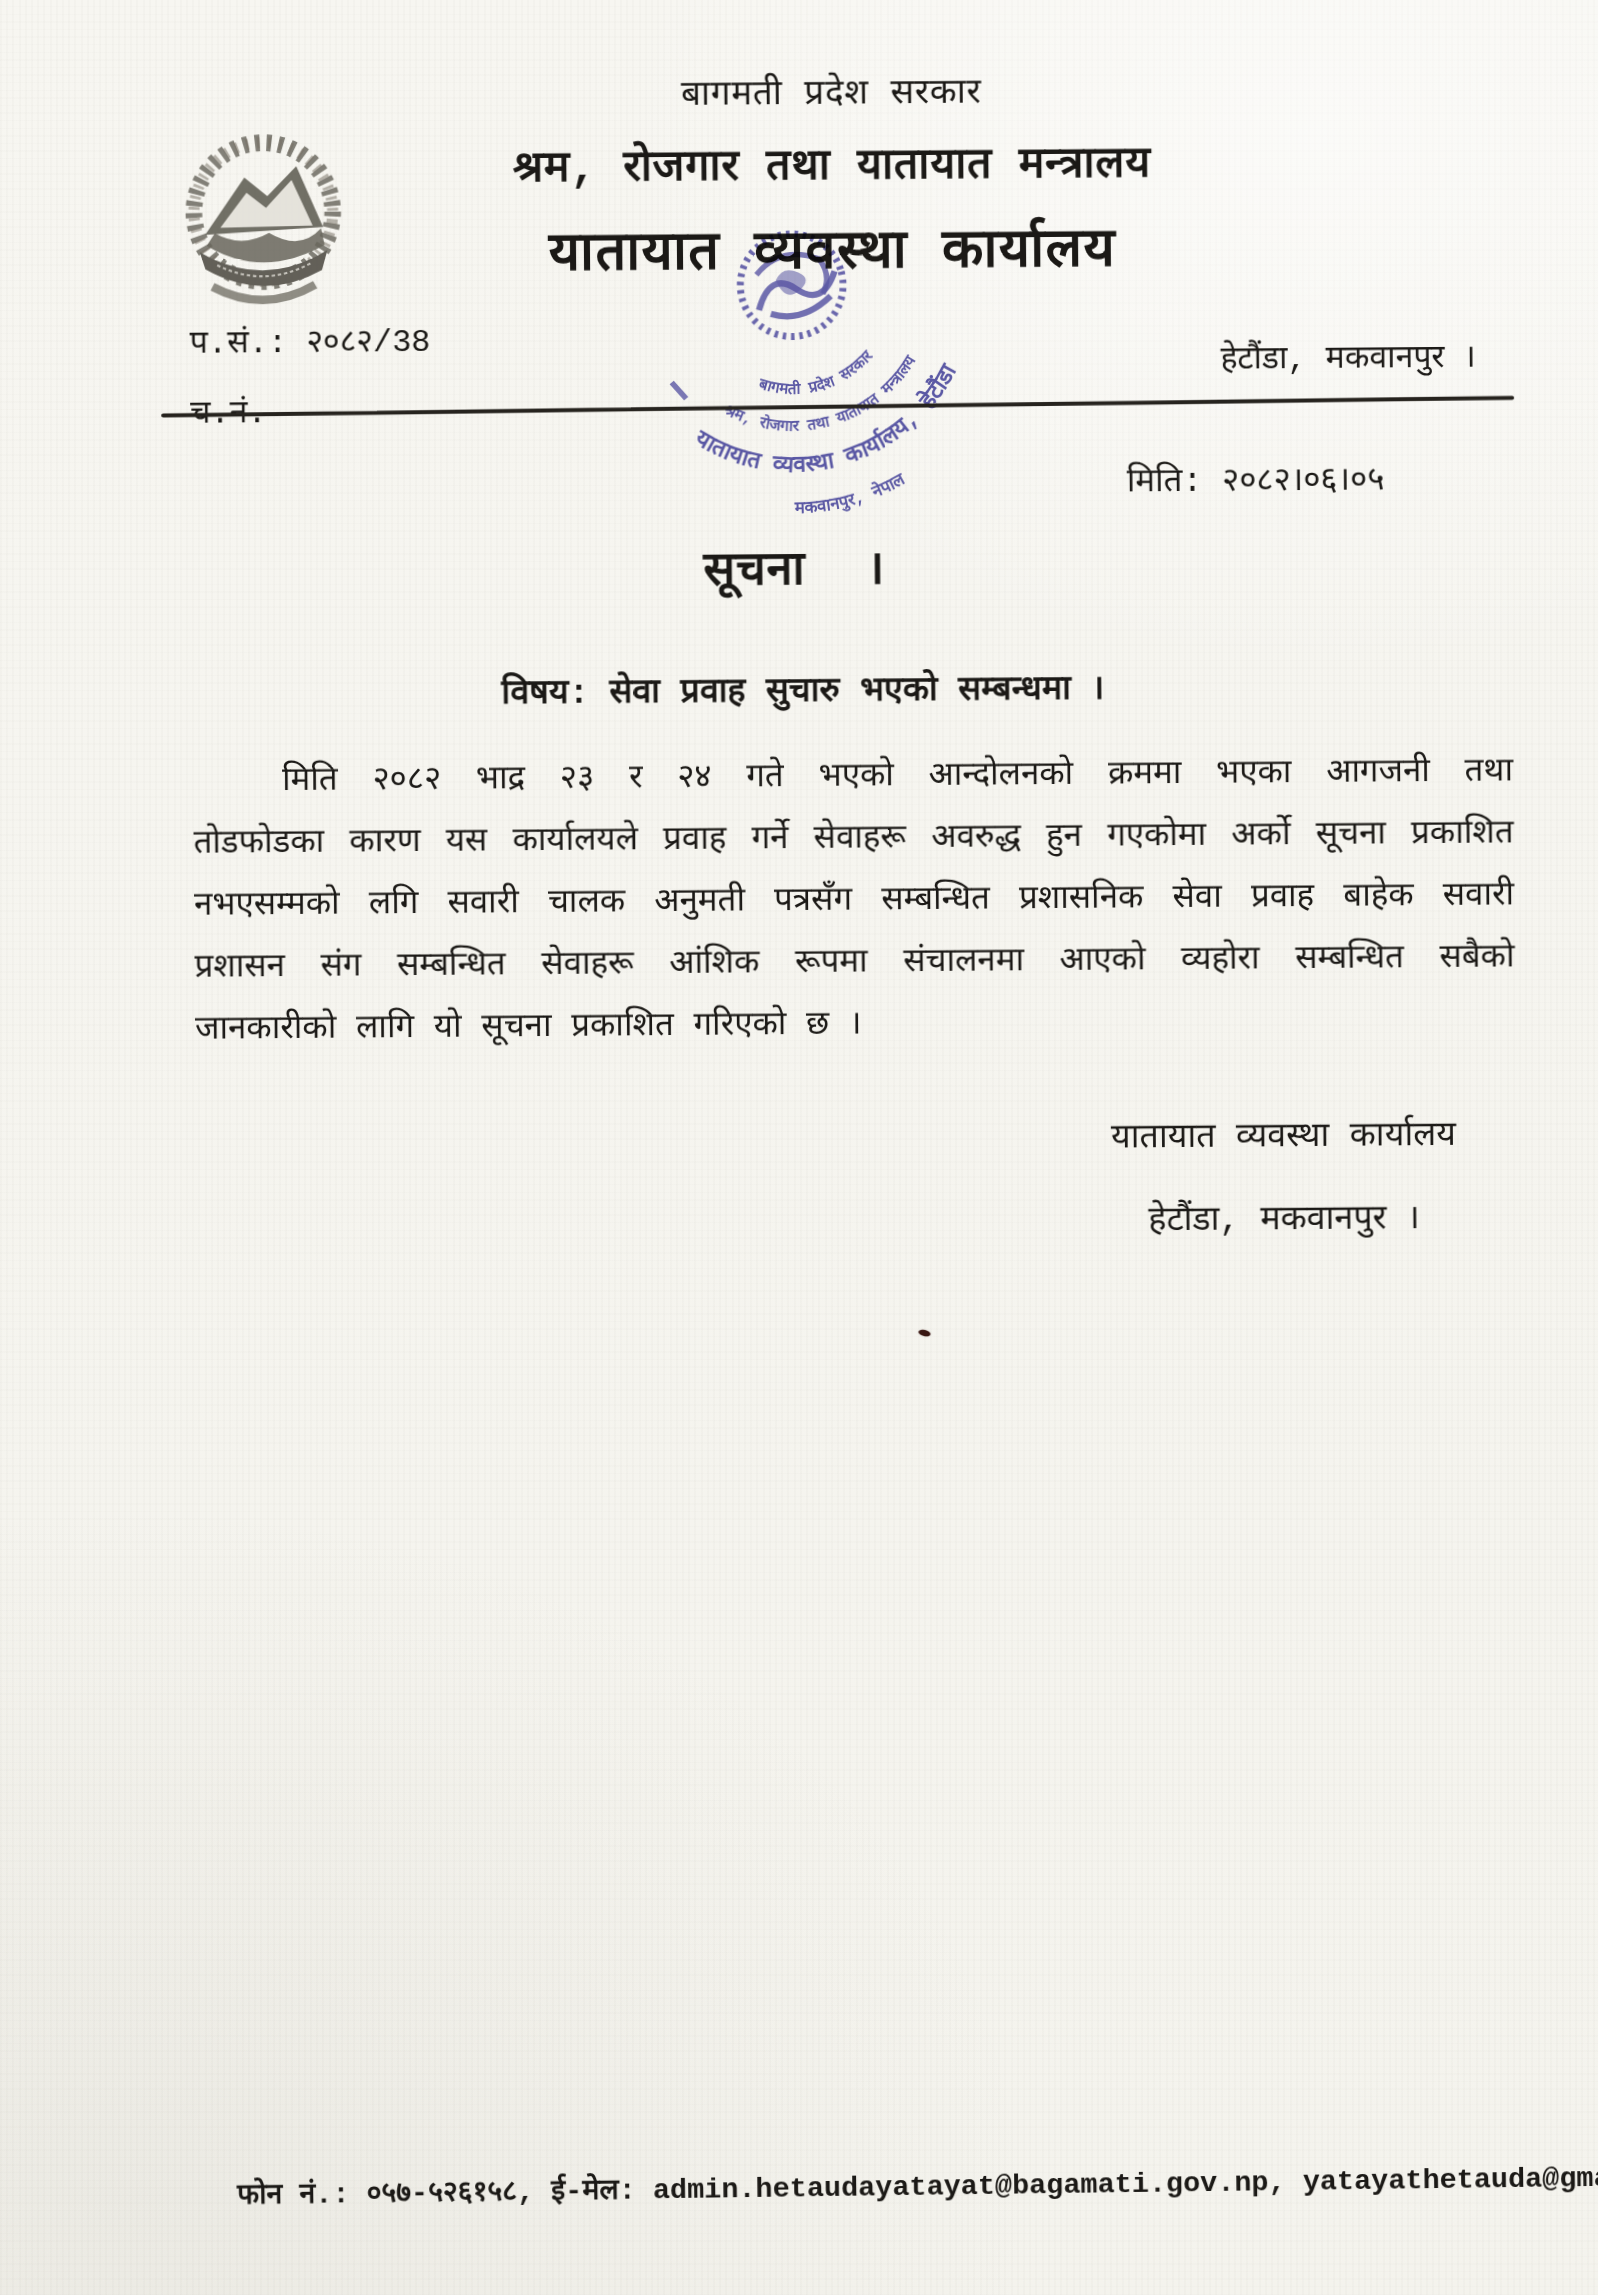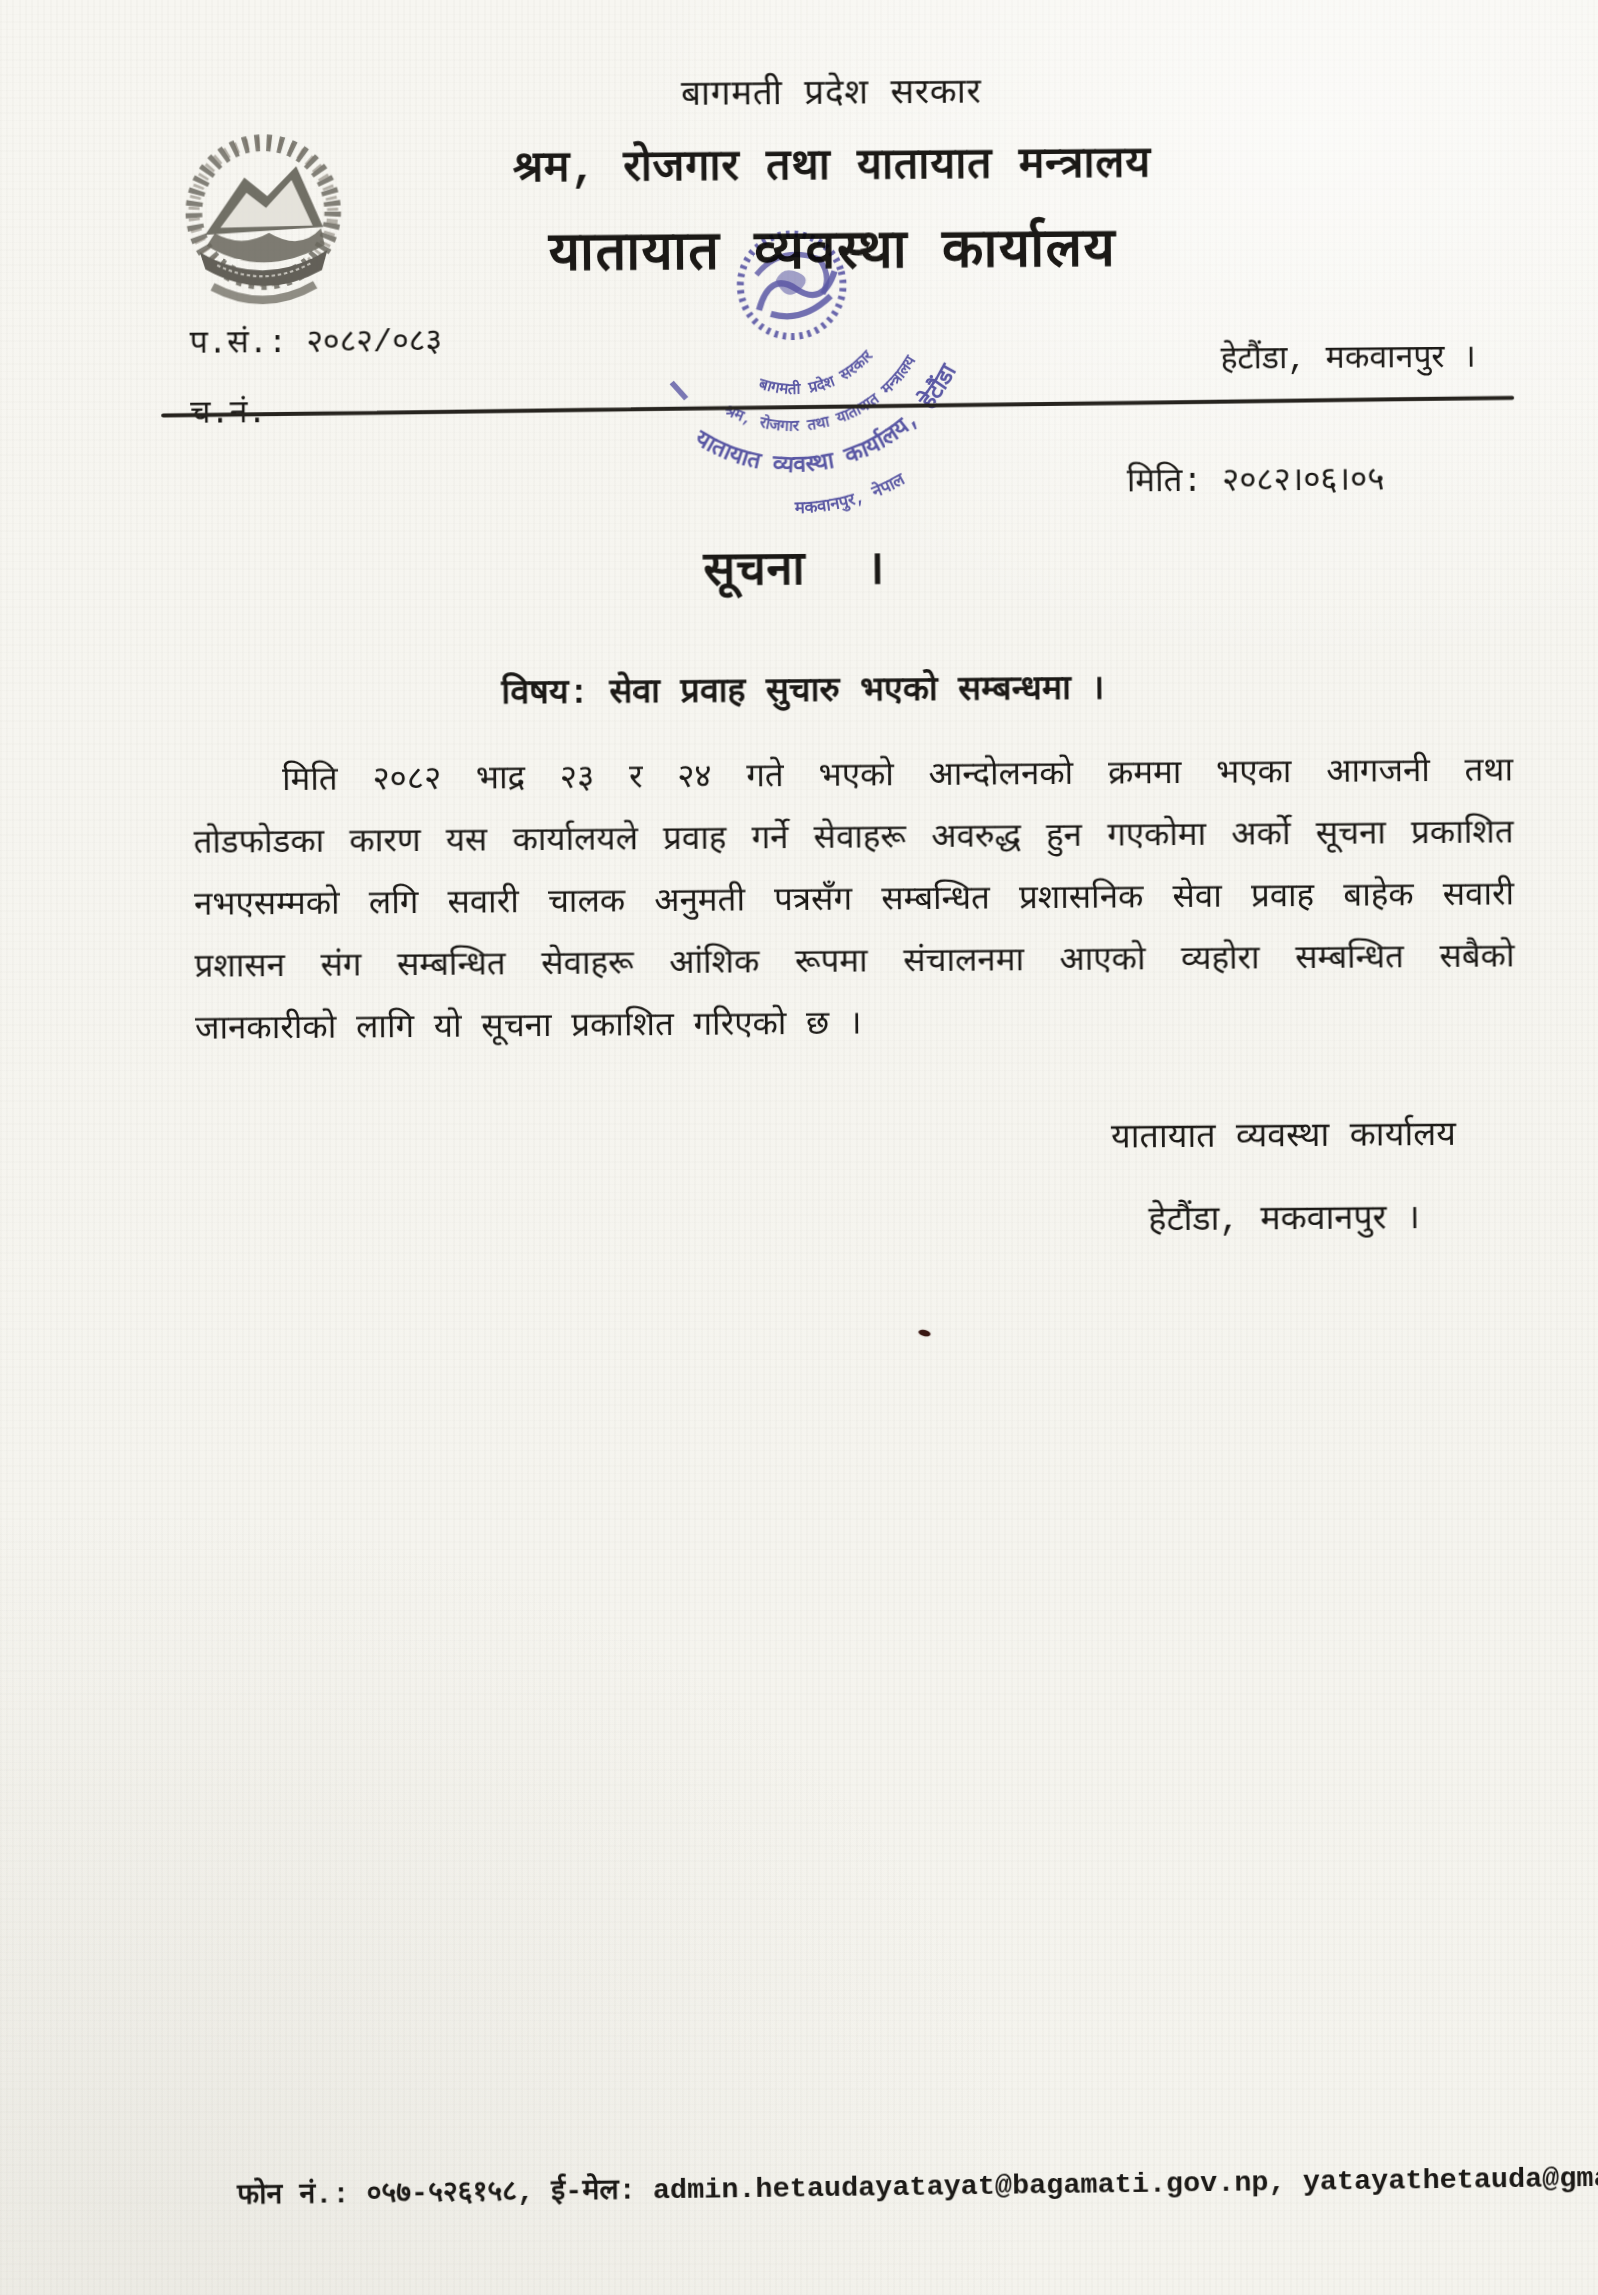--- a/index.html
+++ b/index.html
@@ -107,21 +107,21 @@
         <textPath href="#arc3" startOffset="50%" text-anchor="middle">यातायात व्यवस्था कार्यालय, हेटौंडा</textPath>
       </text>
       <text font-size="24" font-weight="600" fill="#3e3b96">
         <textPath href="#arc4" startOffset="50%" text-anchor="middle">मकवानपुर, नेपाल</textPath>
       </text>
     </svg>
 
     <div class="abs refs">
       <div class="ref-row">
         <span>प.सं.:</span>
-        <span>२०८२/०८३</span>
+        <span>२०८२/38</span>
       </div>
       <div class="ref-row">
         <span>च.नं.</span>
       </div>
     </div>
 
     <div class="abs place">हेटौंडा, मकवानपुर ।</div>
     <div class="abs rule"></div>
     <div class="abs date">मिति: २०८२।०६।०५</div>
 

